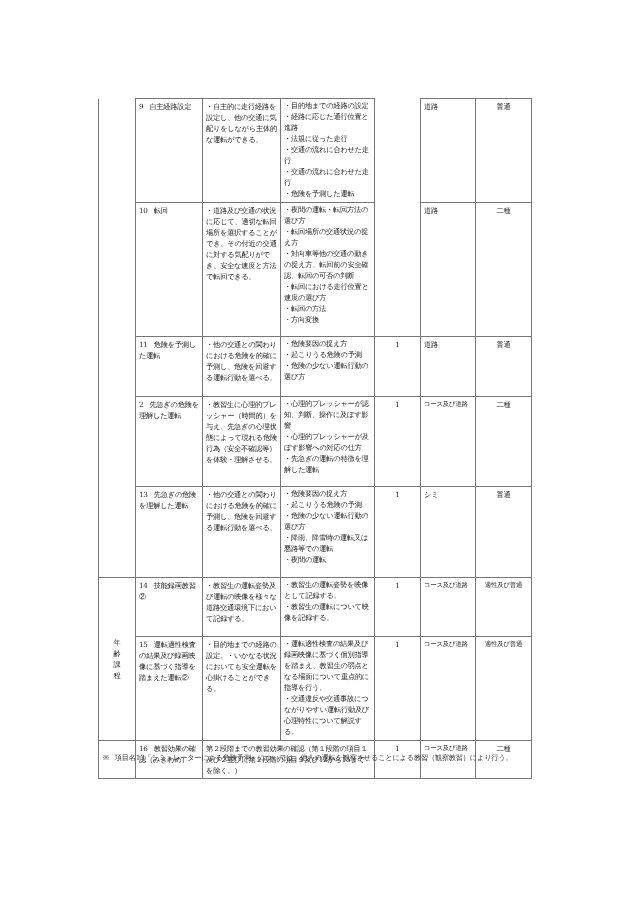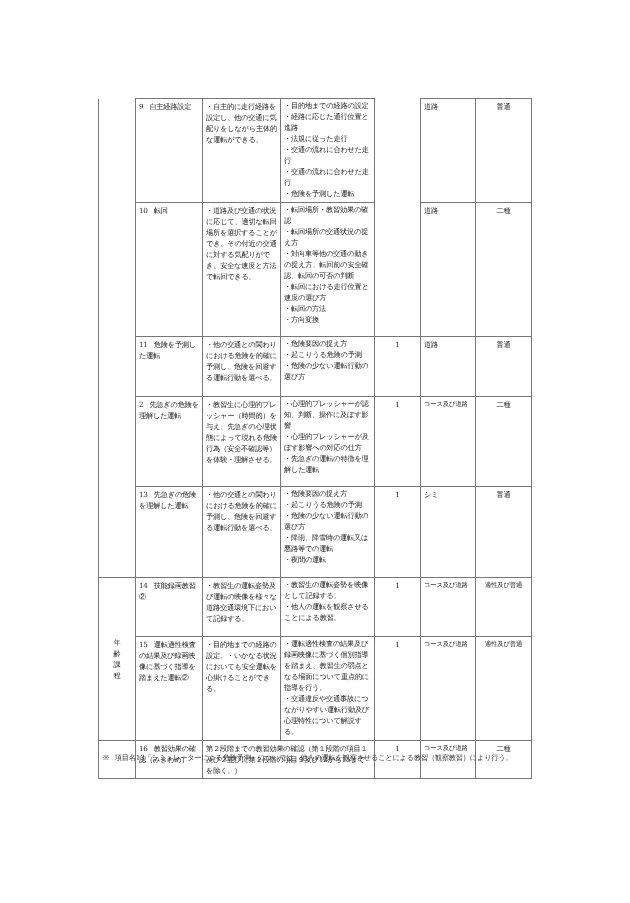--- a/index.html
+++ b/index.html
@@ -54,21 +54,21 @@
       <td class="hours nb-top" rowspan="2"></td>
       <td class="place">道路</td>
       <td class="lic">普通</td>
     </tr>
 
     <tr style="height:134px">
       <td class="nb-top nb-bottom"></td>
       <td class="name"><span class="no">10</span><span>転回</span></td>
       <td class="goal">・道路及び交通の状況に応じて、適切な転回場所を選択することができ、その付近の交通に対する気配りができ、安全な速度と方法で転回できる。</td>
       <td class="content">
-        <span class="bul">・転回場所・教習効果の確認</span>
+        <span class="bul">・夜間の運転・転回方法の選び方</span>
         <span class="bul">・転回場所の交通状況の捉え方</span>
         <span class="bul">・対向車等他の交通の動きの捉え方、転回前の安全確認、転回の可否の判断</span>
         <span class="bul">・転回における走行位置と速度の選び方</span>
         <span class="bul">・転回の方法</span>
         <span class="bul">・方向変換</span>
       </td>
       <td class="place">道路</td>
       <td class="lic">二種</td>
     </tr>
 
@@ -120,21 +120,21 @@
       <td class="course" rowspan="2">
         <span>年</span>
         <span>齢</span>
         <span>課</span>
         <span>程</span>
       </td>
       <td class="name"><span class="no">14</span><span>技能録画教習②</span></td>
       <td class="goal">・教習生の運転姿勢及び運転の映像を様々な道路交通環境下において記録する。</td>
       <td class="content">
         <span class="bul">・教習生の運転姿勢を映像として記録する。</span>
-        <span class="bul">・他人の運転を観察させることによる教習。</span>
+        <span class="bul">・教習生の運転について映像を記録する。</span>
       </td>
       <td class="hours">1</td>
       <td class="place small">コース及び道路</td>
       <td class="lic small">適性及び普通</td>
     </tr>
 
     <tr style="height:102px">
       <td class="name"><span class="no">15</span><span>運転適性検査の結果及び録画映像に基づく指導を踏まえた運転②</span></td>
       <td class="goal">・目的地までの経路の設定。・いかなる状況においても安全運転を心掛けることができる。</td>
       <td class="content">

